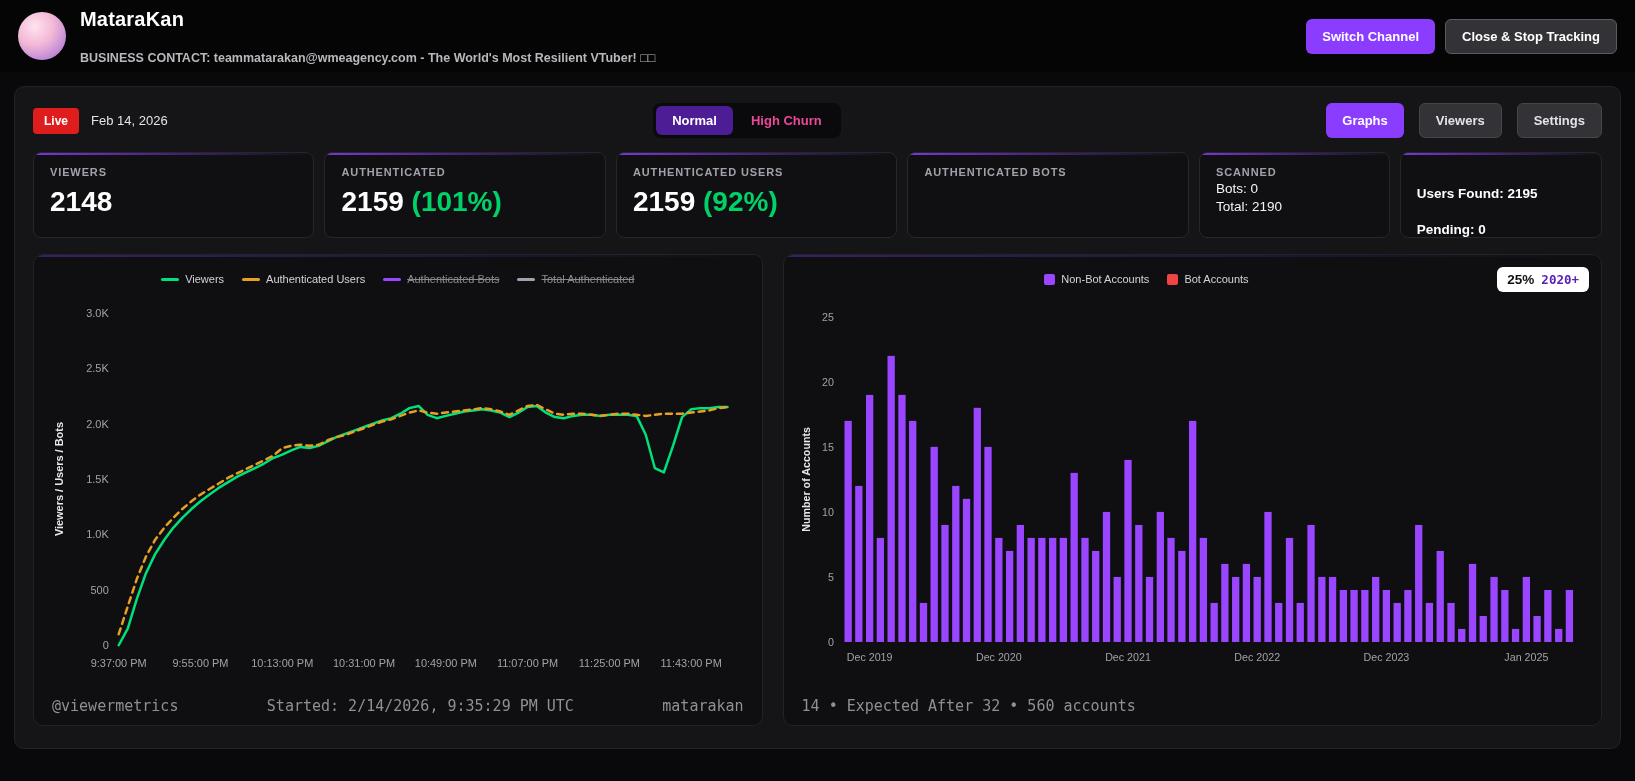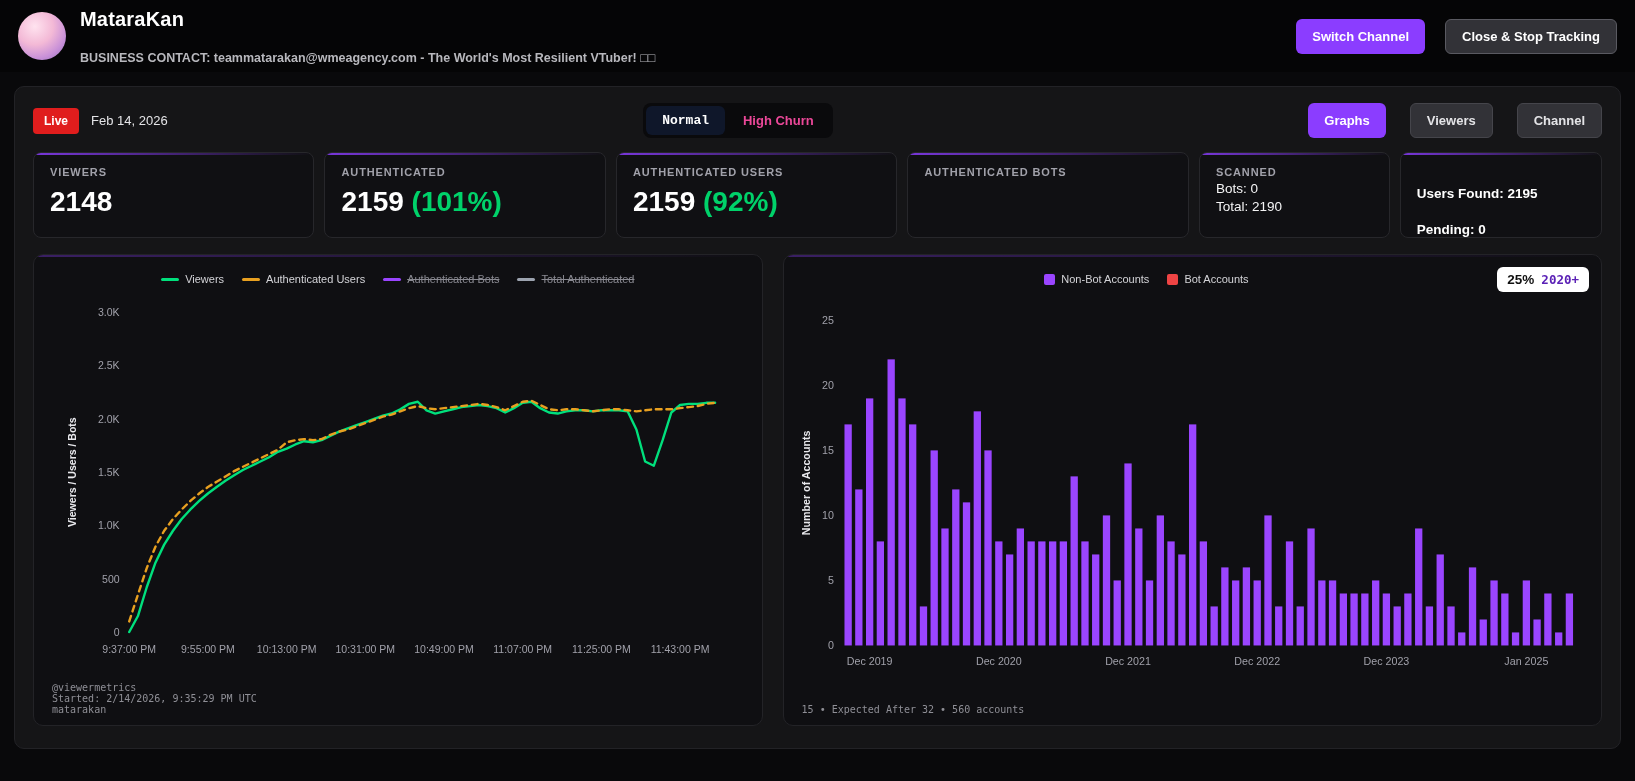--- a/index.html
+++ b/index.html
@@ -14,21 +14,21 @@
     display:flex; align-items:center; gap:14px;
     background:#050506; padding:11px 18px; height:72px;
   }
   .avatar {
     width:48px; height:48px; border-radius:50%;
     background:radial-gradient(circle at 35% 30%, #ffe3ef 0%, #f3b9d6 40%, #c890d8 70%, #8d6cb8 100%);
     flex:0 0 auto;
   }
   .h-title { font-size:20px; font-weight:bold; letter-spacing:.2px; }
   .h-sub { font-size:12.5px; color:#b8b8bd; margin-top:20px; font-weight:bold; }
-  .h-actions { margin-left:auto; display:flex; gap:20px; }
+  .h-actions { margin-left:auto; display:flex; gap:10px; }
   .btn {
     border:none; cursor:pointer; border-radius:6px;
     font-family:"Liberation Sans",sans-serif;
     font-size:13px; font-weight:bold; color:#fff; padding:9px 16px;
   }
   .btn-purple { background:#8b3dff; }
   .btn-dark { background:#323237; border:1px solid #5a5a61; }
   .btn-gray { background:#323237; border:1px solid #45454b; color:#e4e4e7; }
 
   
@@ -46,22 +46,22 @@
   }
   .date { font-size:13px; color:#e4e4e7; }
   .mode-toggle {
     background:#0a0a0c; border-radius:8px; padding:3px; display:flex; gap:2px;
   }
   .mode-btn {
     border:none; background:transparent; color:#ec4899; cursor:pointer;
     font-size:13px; font-weight:bold; padding:7px 16px; border-radius:6px;
     font-family:"Liberation Sans",sans-serif;
   }
-  .mode-btn.active { background:#0f172a; color:#fff;font-family:Liberation Mono, monospace; }
-  .view-buttons { display:flex; gap:24px; }
+  .mode-btn.active { background:#4c1d95; color:#fff; }
+  .view-buttons { display:flex; gap:15px; }
 
   
   .stats-row { display:flex; gap:10px; margin-bottom:16px; }
   .stat-card {
     position:relative; overflow:hidden;
     background:#101013; border:1px solid #27272b; border-radius:8px;
     padding:13px 16px; height:86px;
   }
   .stat-card::before {
     content:""; position:absolute; top:0; left:0; right:0; height:2px;
@@ -100,22 +100,22 @@
   .bswatch { display:inline-block; width:11px; height:11px; border-radius:2px; }
   .pct-badge {
     margin-left:auto; background:#fff; border-radius:6px; padding:5px 10px;
     display:flex; gap:7px; align-items:baseline;
   }
   .pct-badge b { color:#111; font-size:13.5px; }
   .pct-badge .mono { font-family:"DejaVu Sans Mono",monospace; font-size:12.5px; color:#5b21b6; font-weight:bold; }
   .chart-body { flex:1; min-height:0; }
   .chart-body svg { width:100%; height:100%; display:block; }
   .chart-footer {
-    font-family:"DejaVu Sans Mono",monospace; font-size:10px; color:#8f8f96;
-    display:flex; padding:4px 6px 2px;flex-direction:column;
+    font-family:"DejaVu Sans Mono",monospace; font-size:15px; color:#8f8f96;
+    display:flex; padding:4px 6px 2px;
   }
   .chart-footer.three { justify-content:space-between; }
   svg text { font-family:"Liberation Sans",sans-serif; }
   .tick { fill:#a1a1aa; font-size:11px; }
   .axis-label { fill:#e8e8ec; font-size:11px; font-weight:bold; }
 </style>
 </head>
 <body>
 
 <header>
@@ -139,21 +139,21 @@
     </div>
     <div class="spacer"></div>
     <div class="mode-toggle">
       <button class="mode-btn active">Normal</button>
       <button class="mode-btn">High Churn</button>
     </div>
     <div class="spacer"></div>
     <div class="view-buttons">
       <button class="btn btn-purple">Graphs</button>
       <button class="btn btn-gray">Viewers</button>
-      <button class="btn btn-gray">Channel</button>
+      <button class="btn btn-gray">Settings</button>
     </div>
   </div>
 
   <div class="stats-row">
     <div class="stat-card sc-wide">
       <div class="stat-label">VIEWERS</div>
       <div class="stat-value">2148</div>
     </div>
     <div class="stat-card sc-wide">
       <div class="stat-label">AUTHENTICATED</div>
@@ -333,18 +333,18 @@
             <text x="75.64705882352942" y="368" text-anchor="middle" class="tick">Dec 2019</text>
             <text x="208.35294117647058" y="368" text-anchor="middle" class="tick">Dec 2020</text>
             <text x="341.05882352941177" y="368" text-anchor="middle" class="tick">Dec 2021</text>
             <text x="473.7647058823529" y="368" text-anchor="middle" class="tick">Dec 2022</text>
             <text x="606.4705882352941" y="368" text-anchor="middle" class="tick">Dec 2023</text>
             <text x="750.2352941176471" y="368" text-anchor="middle" class="tick">Jan 2025</text>
             <text x="14" y="181" text-anchor="middle" class="axis-label" transform="rotate(-90 14 181)">Number of Accounts</text>
           </svg>
       </div>
       <div class="chart-footer">
-        <span>15 • Expected After 32 • 560 accounts</span>
+        <span>14 • Expected After 32 • 560 accounts</span>
       </div>
     </div>
 
   </div>
 </main>
 
 </body></html>

